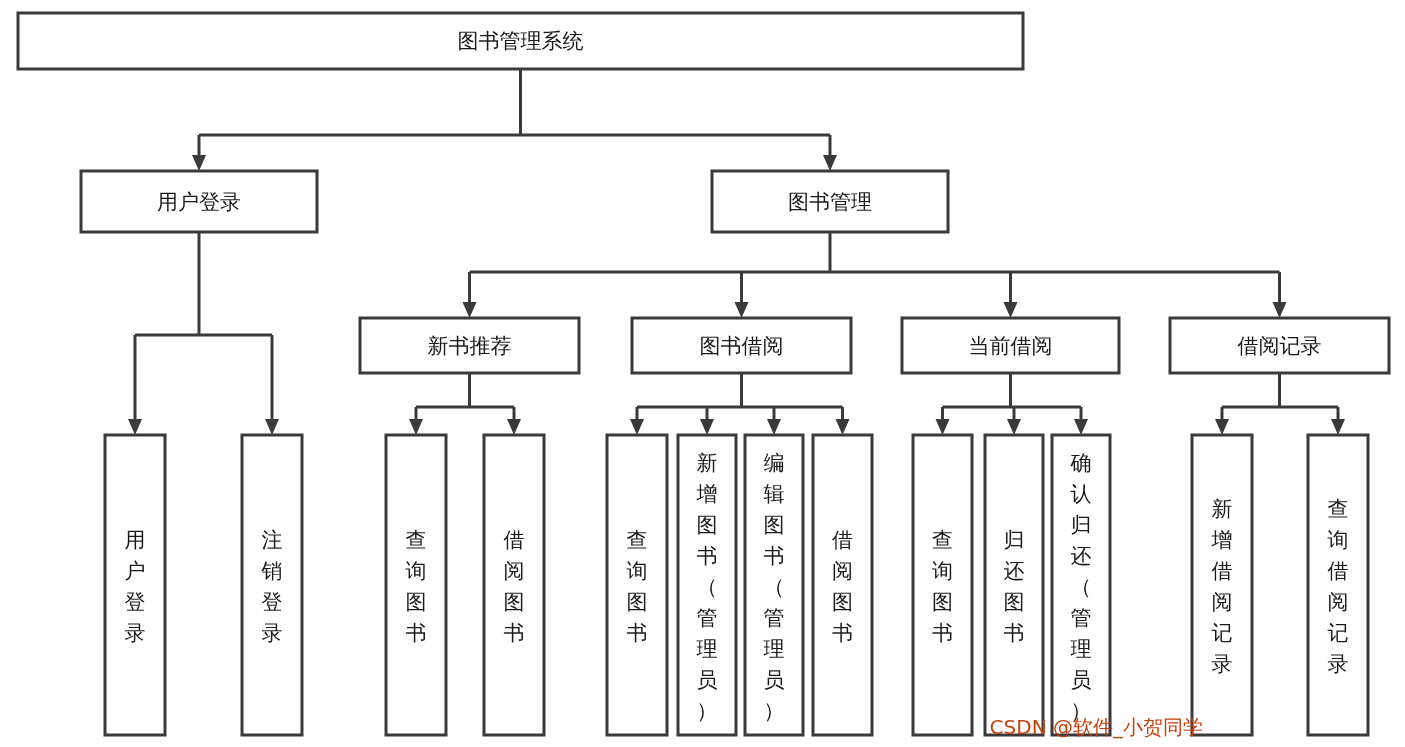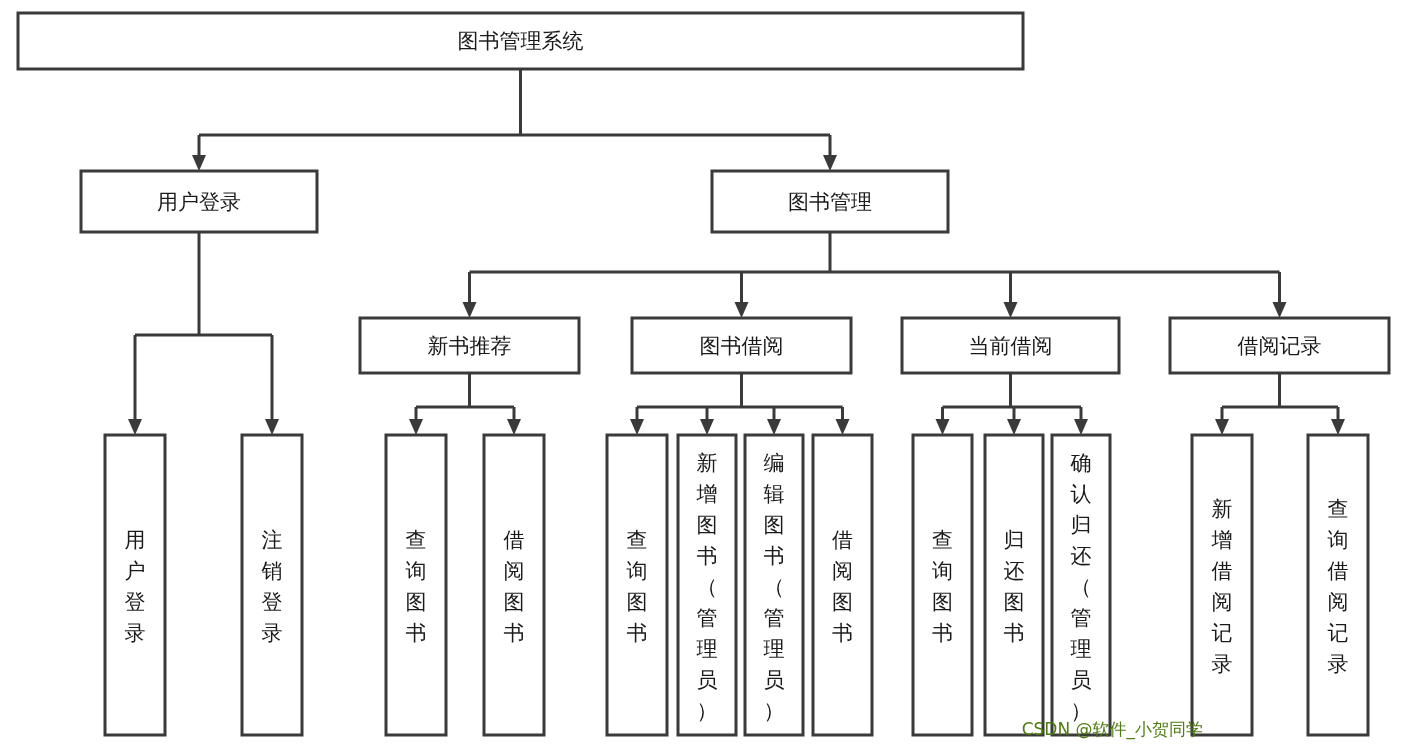--- a/index.html
+++ b/index.html
@@ -54,22 +54,22 @@
     font-family: "DejaVu Sans", "Liberation Sans", sans-serif;
     font-size: 21px;
     fill: #1a1a1a;
     text-anchor: middle;
   }
   .watermark {
     position: absolute;
     right: 14px;
     bottom: 6px;
     font-family: "DejaVu Sans", "Liberation Sans", sans-serif;
-    font-size: 17px;
-    color: #4d7c0f;
+    font-size: 20px;
+    color: #c2410c;
     white-space: nowrap;
     user-select: none;
     margin-top: 28px;
   }
 </style>
 </head>
 <body>
 
 <div id="diagram-root">
   <svg id="tree-svg" viewBox="0 0 1405 747" xmlns="http://www.w3.org/2000/svg">

